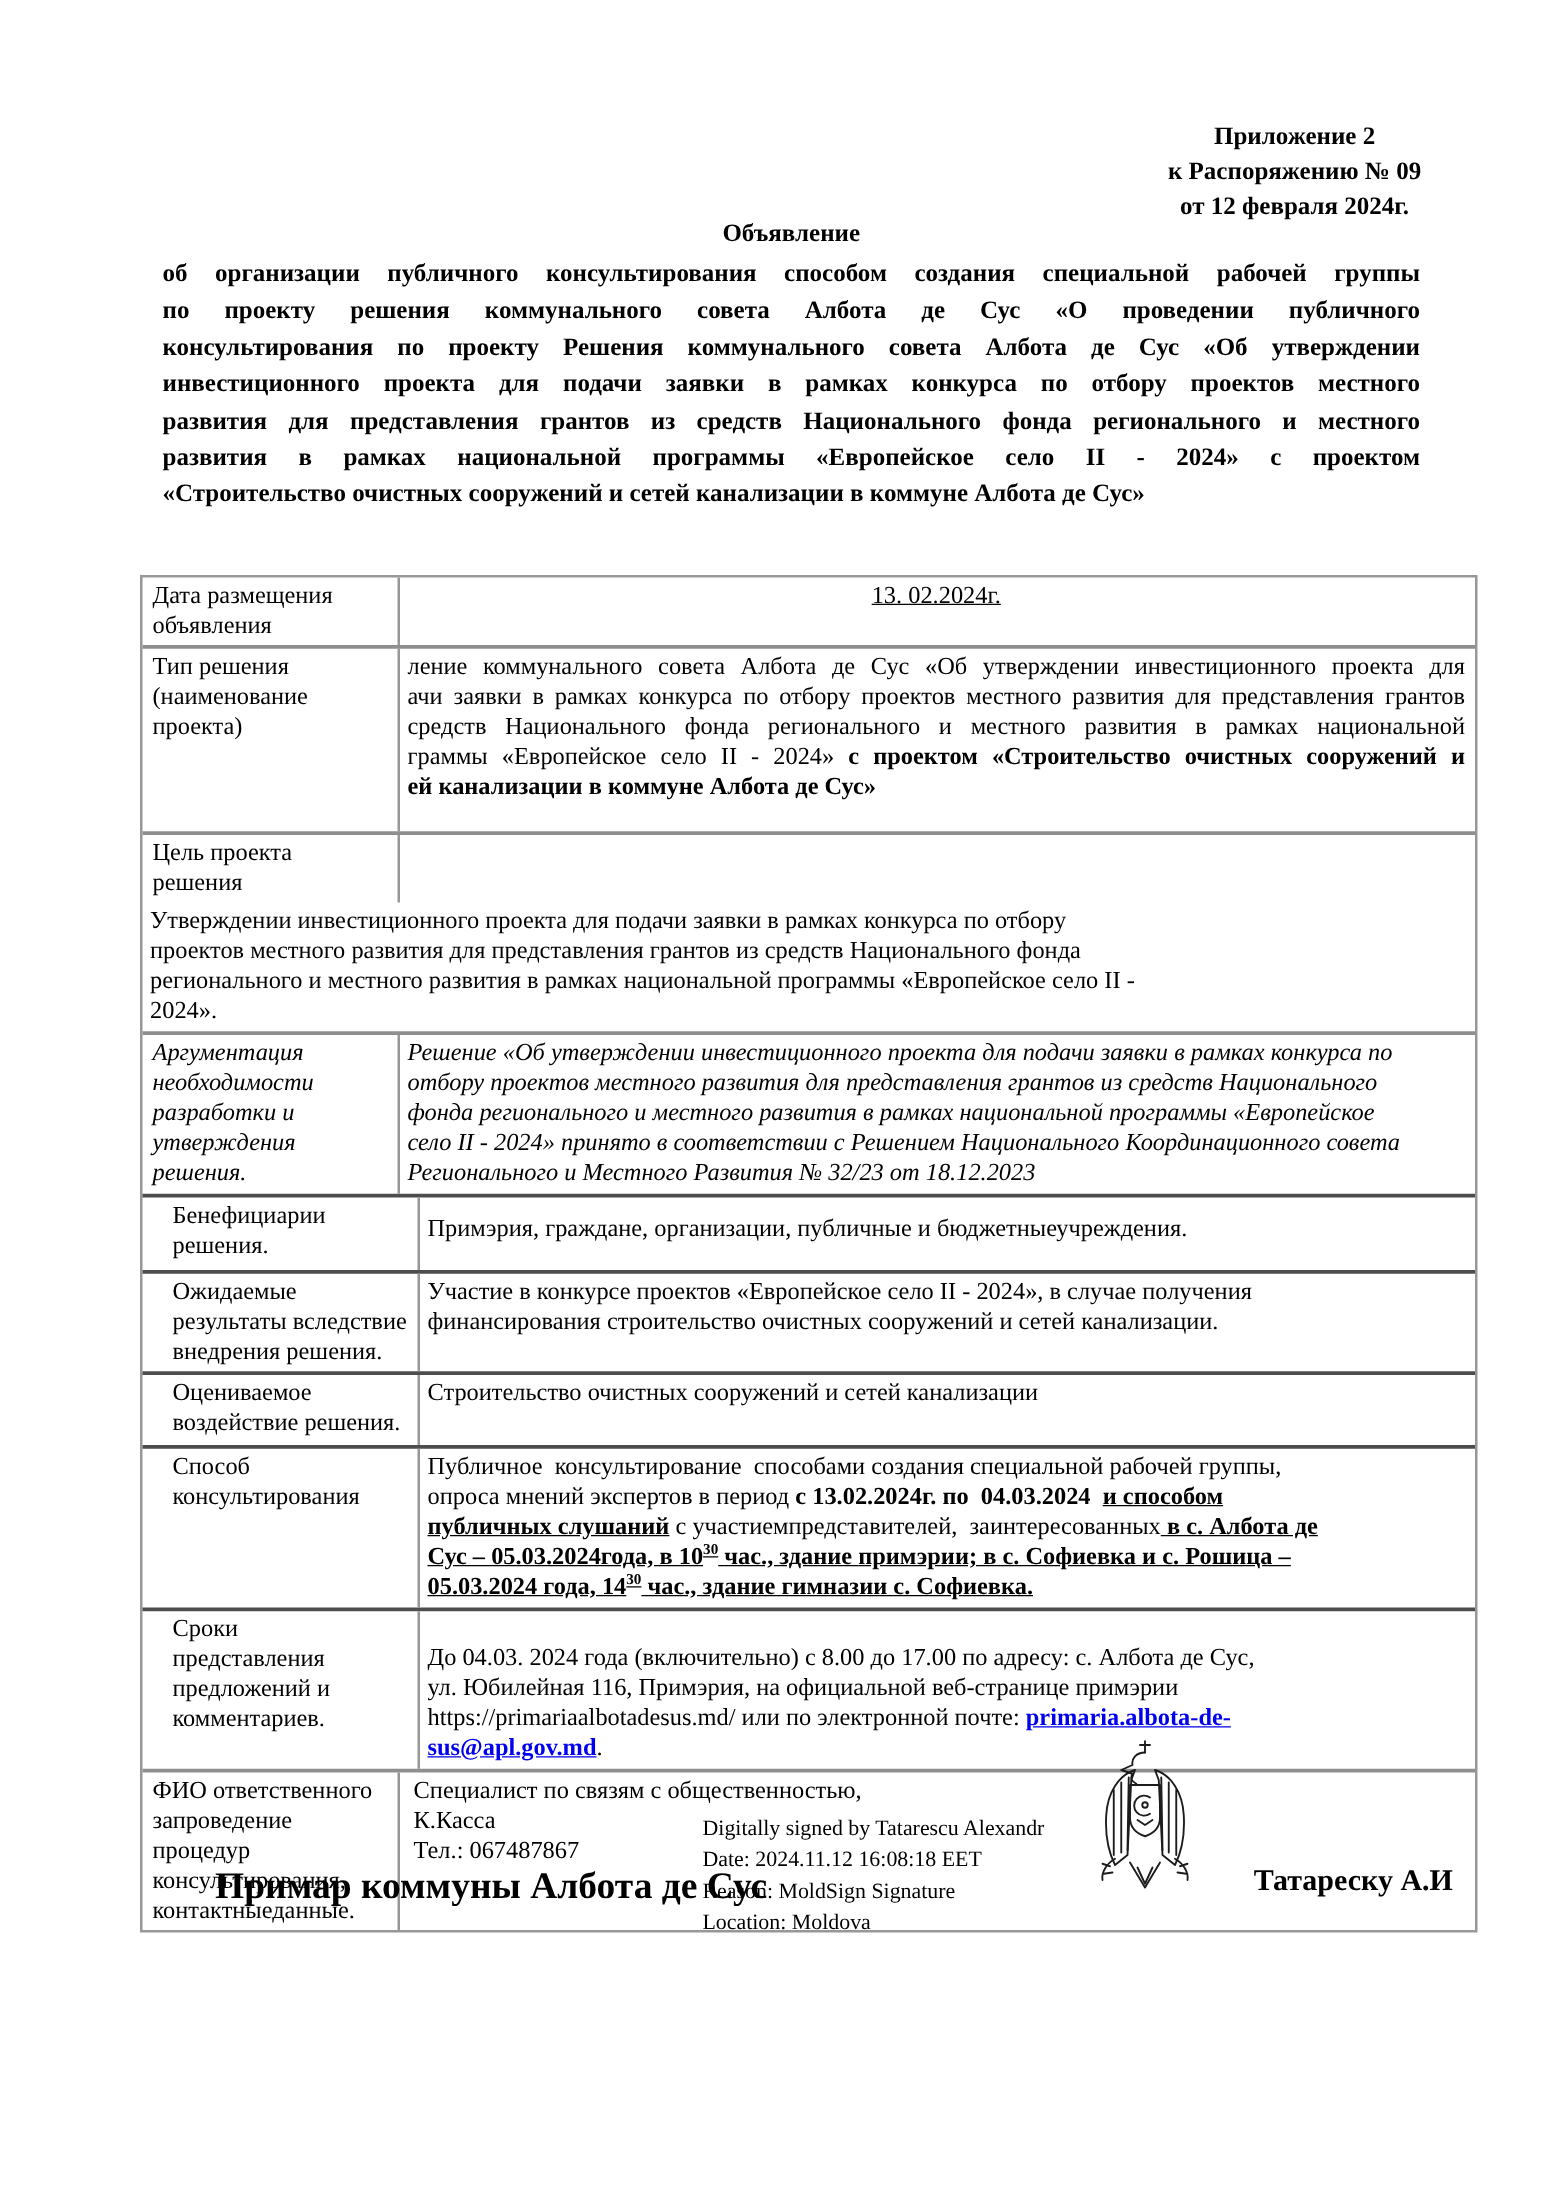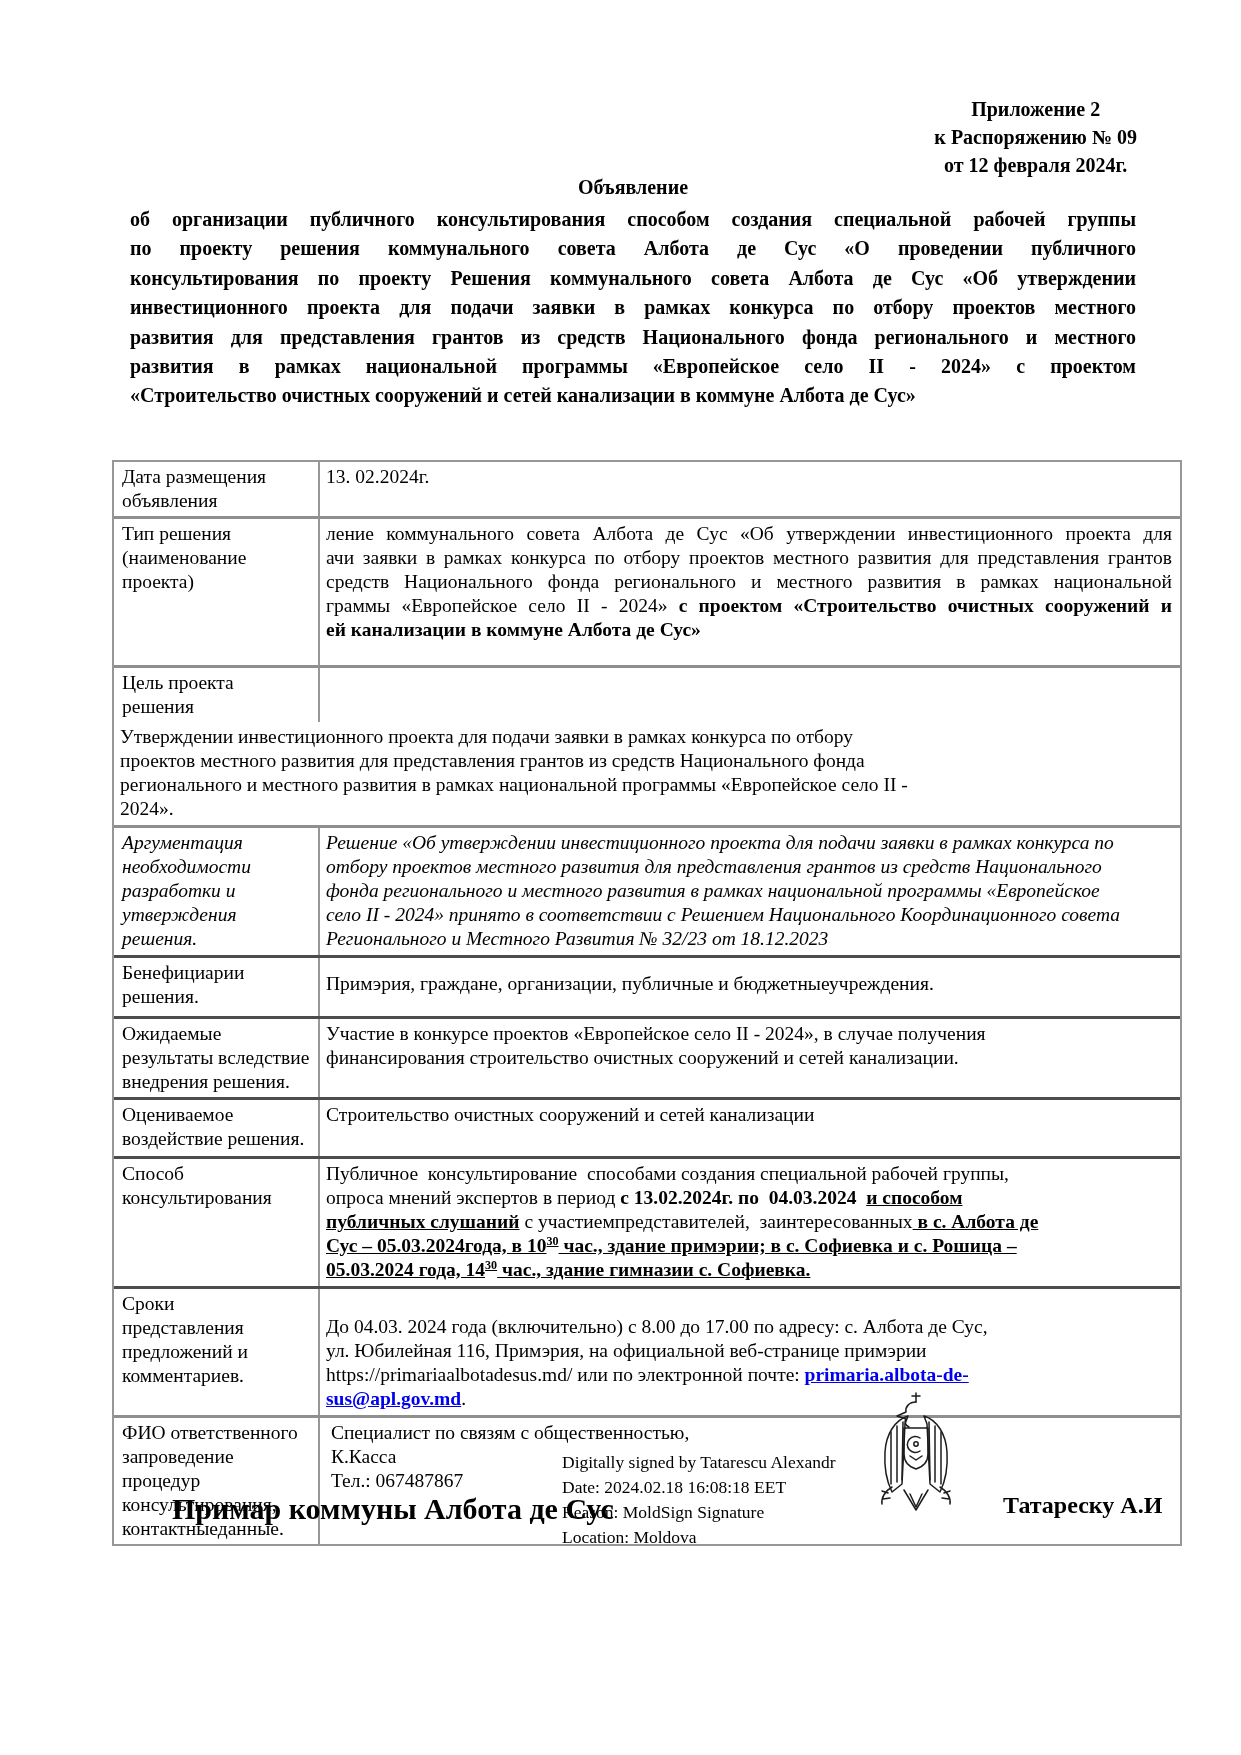--- a/index.html
+++ b/index.html
@@ -15,26 +15,26 @@
     font-weight:bold;font-size:20px;}
   .intro{position:absolute;top:205px;left:130px;width:1006px;
     font-weight:bold;font-size:20px;line-height:29.4px;}
   .intro .iline{text-align:left;white-space:pre;}
   .intro .iline.just{white-space:normal;text-align:justify;text-align-last:justify;}
   
   .dtable{position:absolute;top:460px;left:112px;width:1070px;
     border:2px solid #979797;font-size:19.5px;line-height:24px;box-sizing:border-box;}
   .trow{display:flex;border-top:3px solid #8f8f8f;}
   .trow:first-child{border-top:none;}
-  .trow.dark{border-top:3px solid #4d4d4d;}
+  .trow.dark{border-top:3px solid #4d4d4d;padding-left:16px;}
   .tlabel{width:206px;min-width:206px;border-right:2px solid #979797;
     padding:3px 2px 3px 8px;box-sizing:border-box;}
   .tlabel .lline{white-space:pre;}
   .tvalue{flex:1;padding:3px 8px 4px 6px;box-sizing:border-box;overflow:hidden;}
-  .tvalue.center{text-align:left;}
+  .tvalue.center{text-align:center;text-decoration:underline;}
   .line{white-space:pre;}
   .line.just{white-space:normal;text-align:justify;text-align-last:justify;}
   .b{font-weight:bold;}
   .u{text-decoration:underline;}
   .sup{vertical-align:super;font-size:0.62em;line-height:0;}
   .link{color:#0000EE;font-weight:bold;text-decoration:underline;cursor:pointer;}
   
   .primar{position:absolute;left:172px;top:1492px;font-size:30px;font-weight:bold;white-space:pre;}
   .sig{position:absolute;left:562px;top:1450px;font-size:17.5px;line-height:25px;white-space:pre;}
   .signer{position:absolute;left:1003px;top:1492px;font-size:24px;font-weight:bold;white-space:pre;}
@@ -182,21 +182,21 @@
         <div class="tvalue">
           <div class="line"><span> Специалист по связям с общественностью,</span></div>
           <div class="line"><span> К.Касса</span></div>
           <div class="line"><span> Тел.: 067487867</span></div>
         </div>
       </div>
     </div>
 
   <div class="primar">Примар коммуны Албота де Сус</div>
 
-  <div class="sig" id="sig-block"><div>Digitally signed by Tatarescu Alexandr</div><div>Date: 2024.02.18 16:08:18 EET</div><div>Reason: MoldSign Signature</div><div>Location: Moldova</div></div>
+  <div class="sig" id="sig-block"><div>Digitally signed by Tatarescu Alexandr</div><div>Date: 2024.11.12 16:08:18 EET</div><div>Reason: MoldSign Signature</div><div>Location: Moldova</div></div>
 
   <svg class="eagle" width="104" height="126" viewBox="0 0 104 126">
     <g fill="none" stroke="#1c1c1c" stroke-width="1.5" stroke-linejoin="round" stroke-linecap="round">
       <path d="M52 12 v-9 M48 6 h8"></path>
       <path d="M52 12 c-7 0 -11 5 -10 10 l-9 4 9 3 c-2 3 -1 6 3 8"></path>
       <path d="M44 26 C31 30 22 44 21 62 c-1 16 2 30 7 40 l 10 -8 3 -60 z"></path>
       <path d="M27 42 v52 M33 36 v56 M39 32 l-1 58"></path>
       <path d="M60 26 C73 30 82 44 83 62 c1 16 -2 30 -7 40 l-10 -8 -3 -60 z"></path>
       <path d="M77 42 v52 M71 36 v56 M65 32 l1 58"></path>
       <path d="M40 38 h24 v26 c0 9 -6 13 -12 15 c-6 -2 -12 -6 -12 -15 z"></path>

